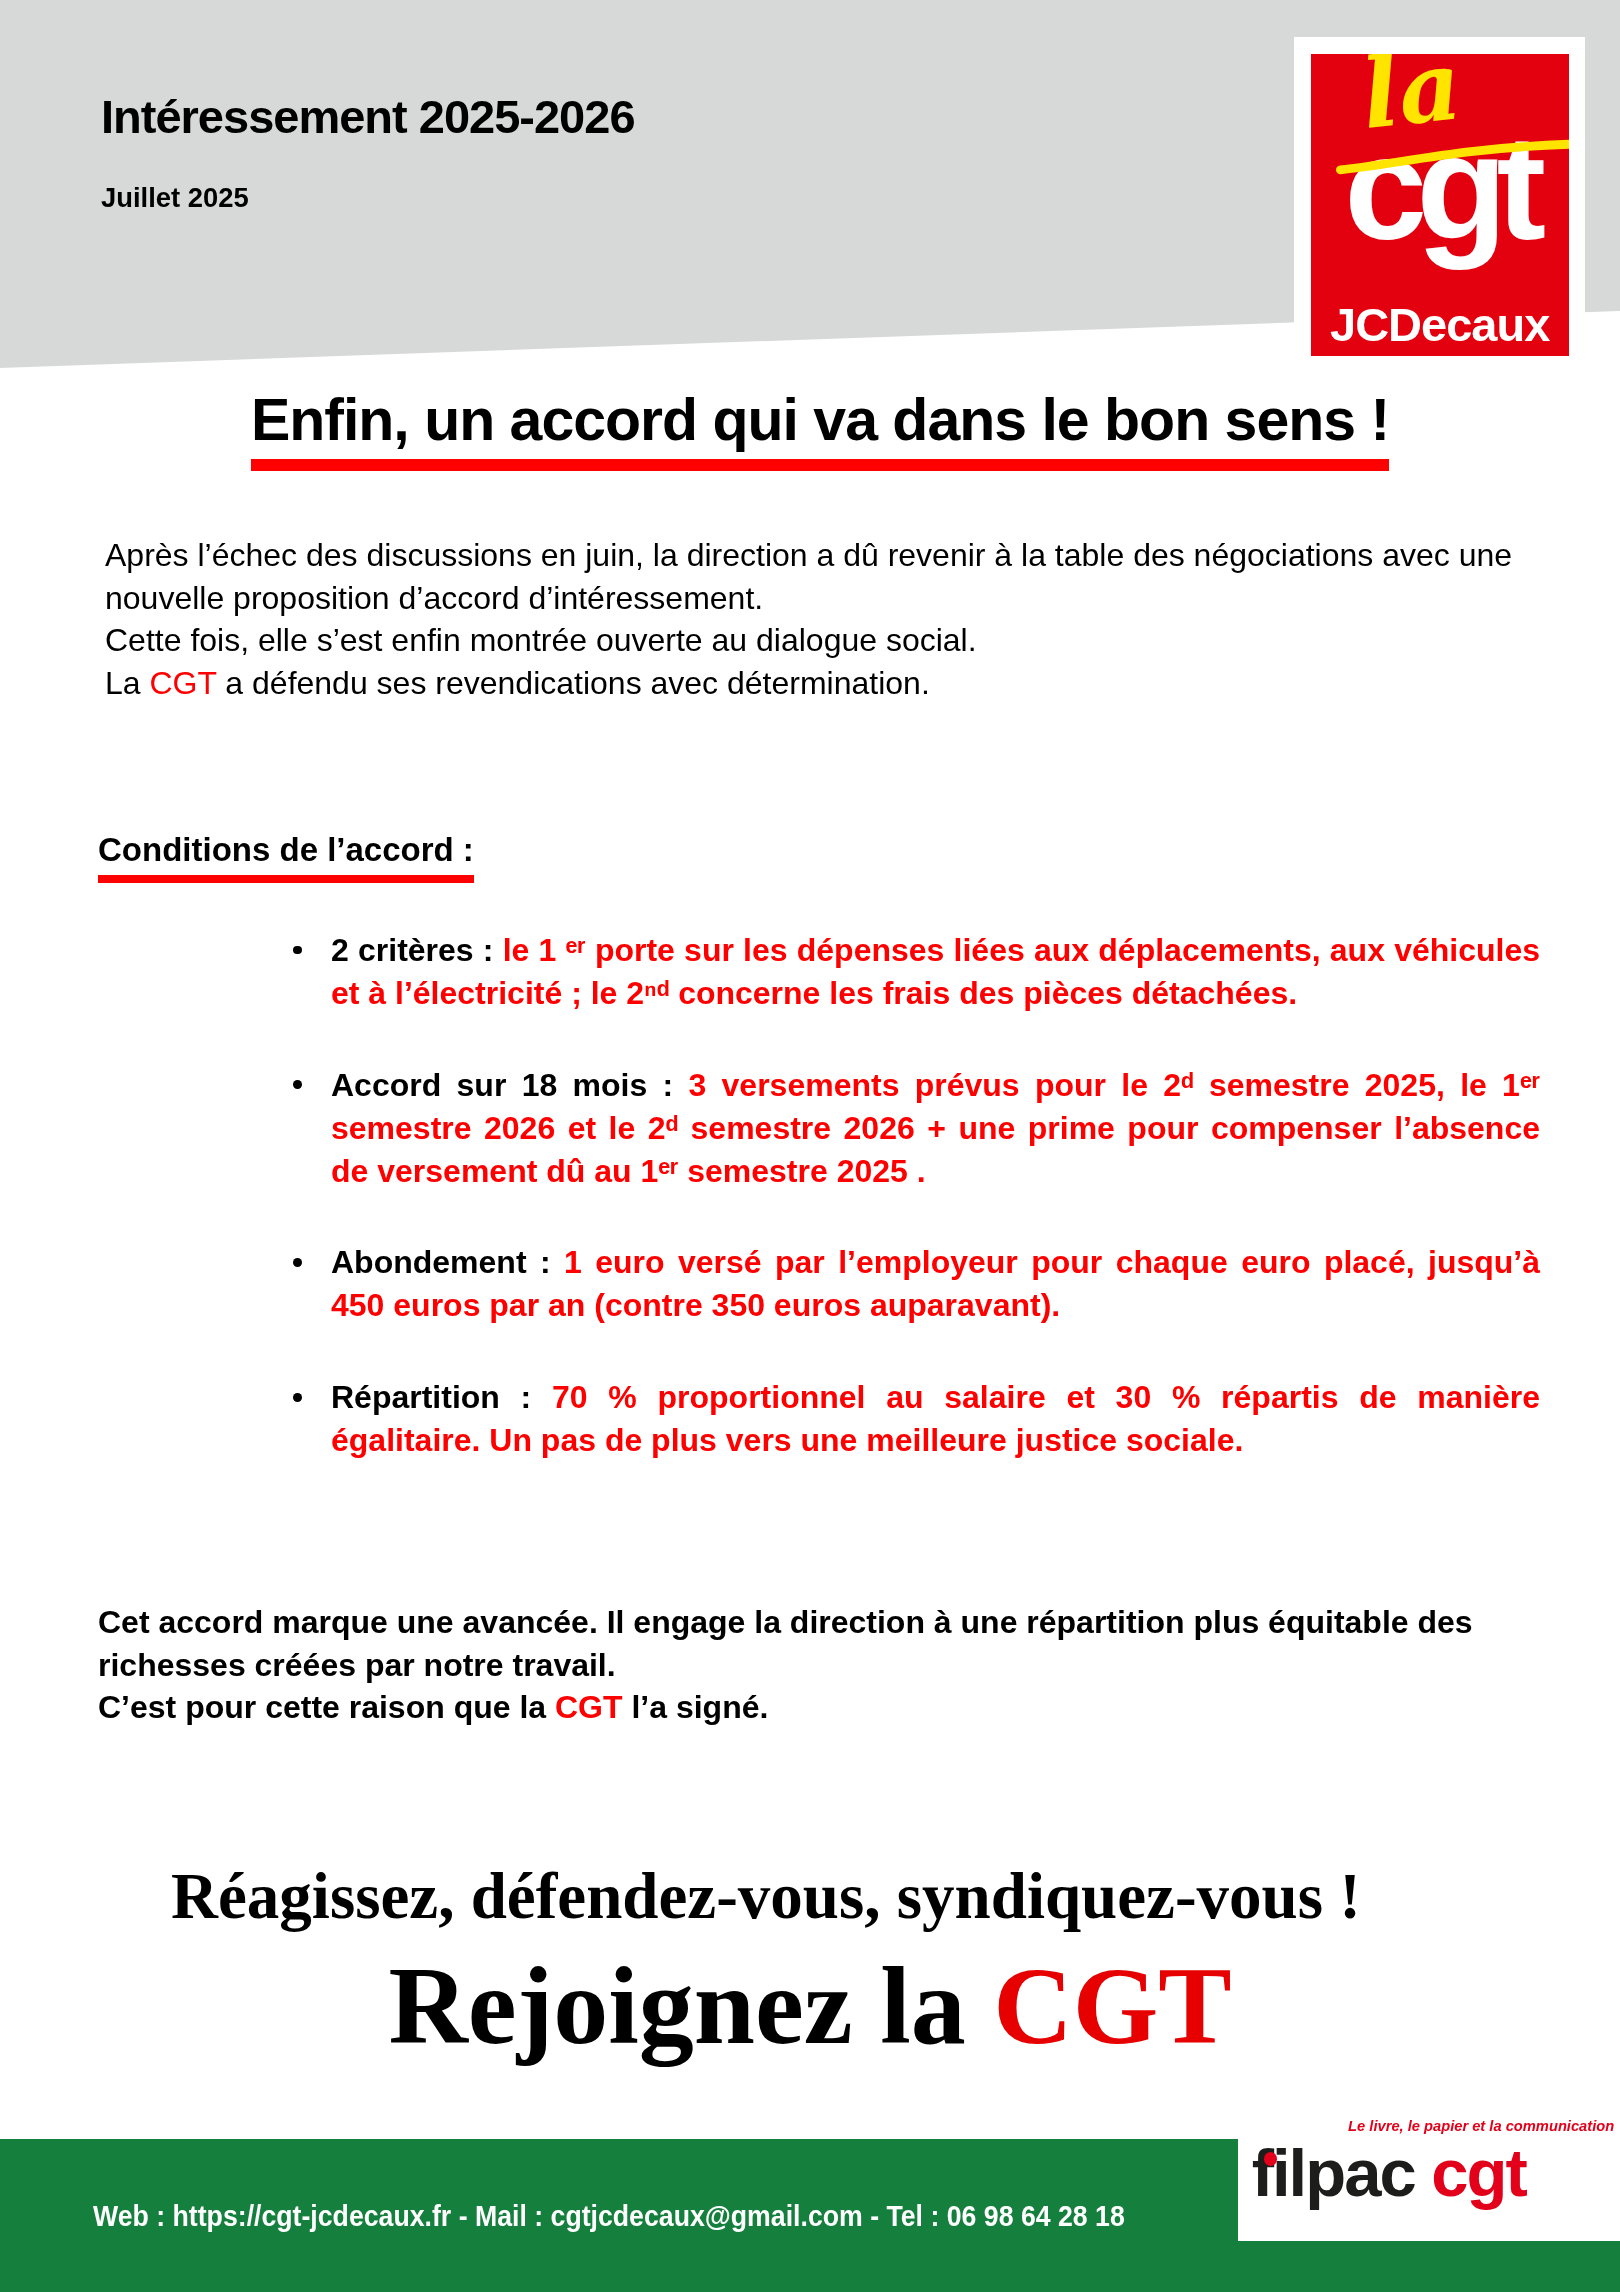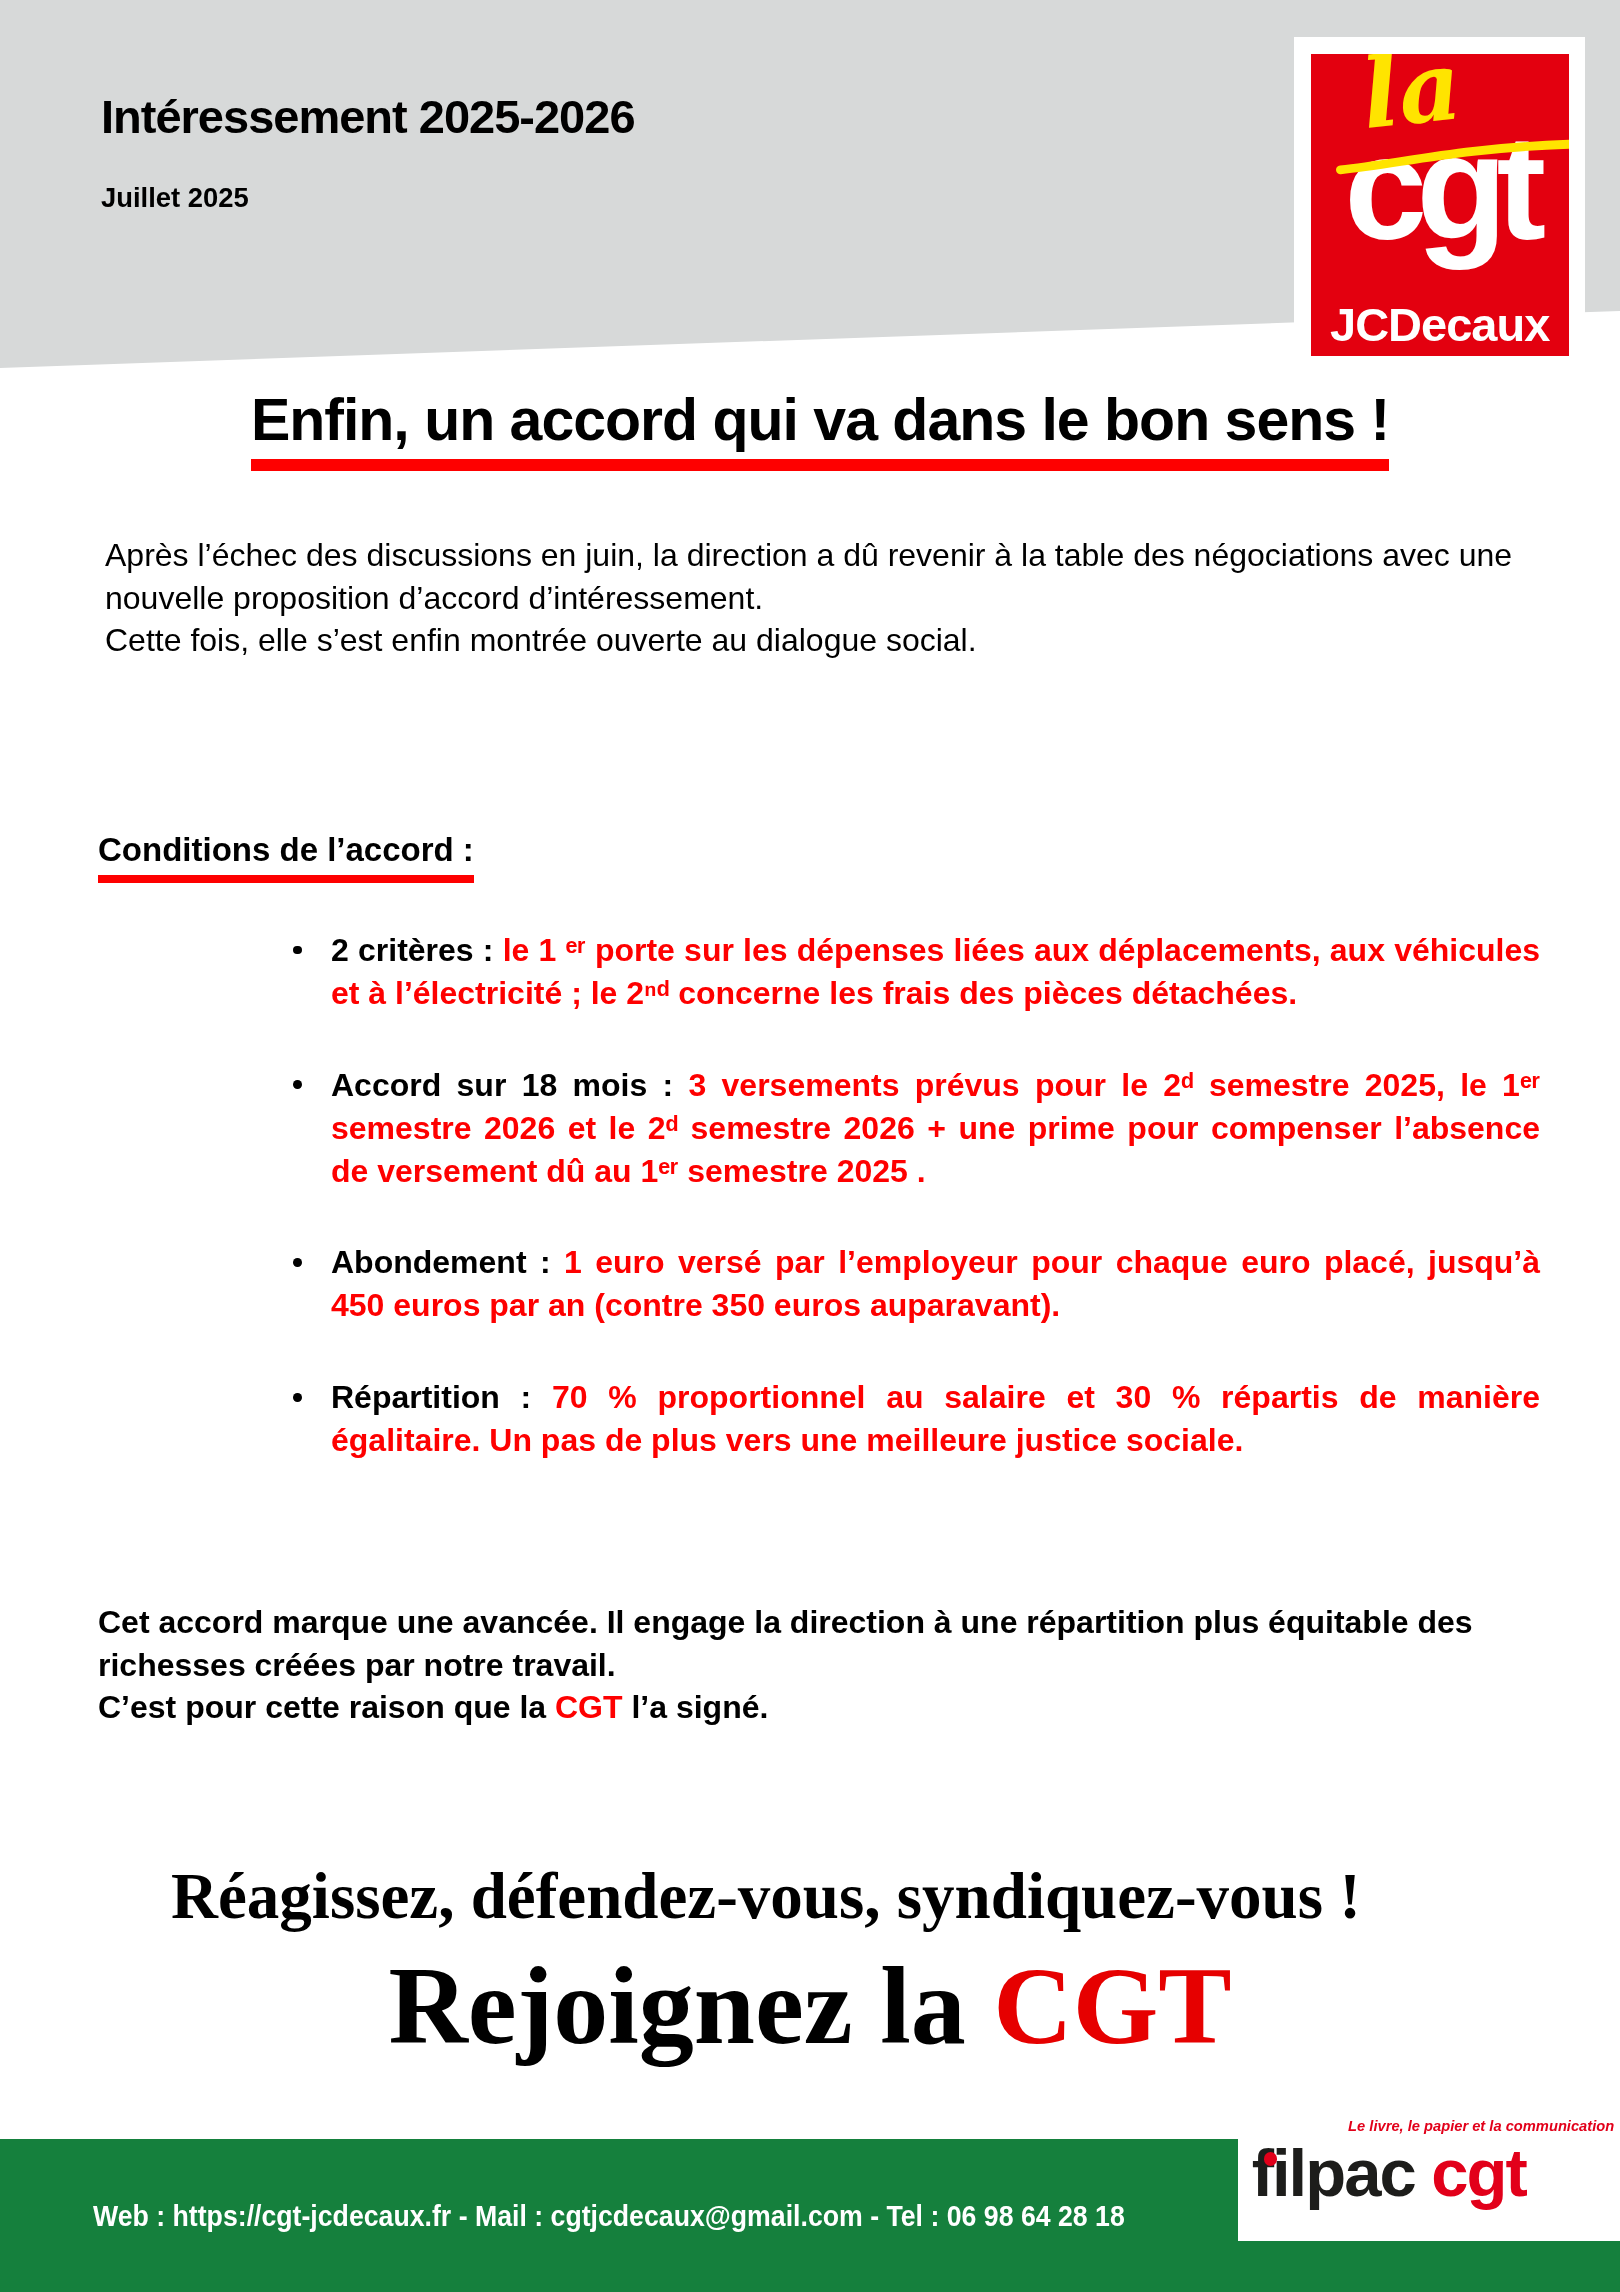--- a/index.html
+++ b/index.html
@@ -158,20 +158,21 @@
     </div>
   </div>
 
   <div class="main-title-wrap">
     <span class="main-title">Enfin, un accord qui va dans le bon sens !</span>
   </div>
 
   <div class="intro">
     <p>Après l’échec des discussions en juin, la direction a dû revenir à la table des négociations avec une nouvelle proposition d’accord d’intéressement.</p>
     <p>Cette fois, elle s’est enfin montrée ouverte au dialogue social.</p>
+    <p><span>La </span><span class="red-inline">CGT</span><span> a défendu ses revendications avec détermination.</span></p>
   </div>
 
   <div class="section-heading">Conditions de l’accord :</div>
 
   <ul class="bullets">
     <li><span class="bullet-label">2 critères : </span><span class="bullet-text">le 1 ᵉʳ porte sur les dépenses liées aux déplacements, aux véhicules et à l’électricité ; le 2ⁿᵈ concerne les frais des pièces détachées.</span></li>
     <li><span class="bullet-label">Accord sur 18 mois : </span><span class="bullet-text">3 versements prévus pour le 2ᵈ semestre 2025, le 1ᵉʳ semestre 2026 et le 2ᵈ semestre 2026 + une prime pour compenser l’absence de versement dû au 1ᵉʳ semestre 2025 .</span></li>
     <li><span class="bullet-label">Abondement : </span><span class="bullet-text">1 euro versé par l’employeur pour chaque euro placé, jusqu’à 450 euros par an (contre 350 euros auparavant).</span></li>
     <li><span class="bullet-label">Répartition : </span><span class="bullet-text">70 % proportionnel au salaire et 30 % répartis de manière égalitaire. Un pas de plus vers une meilleure justice sociale.</span></li>
   </ul>

